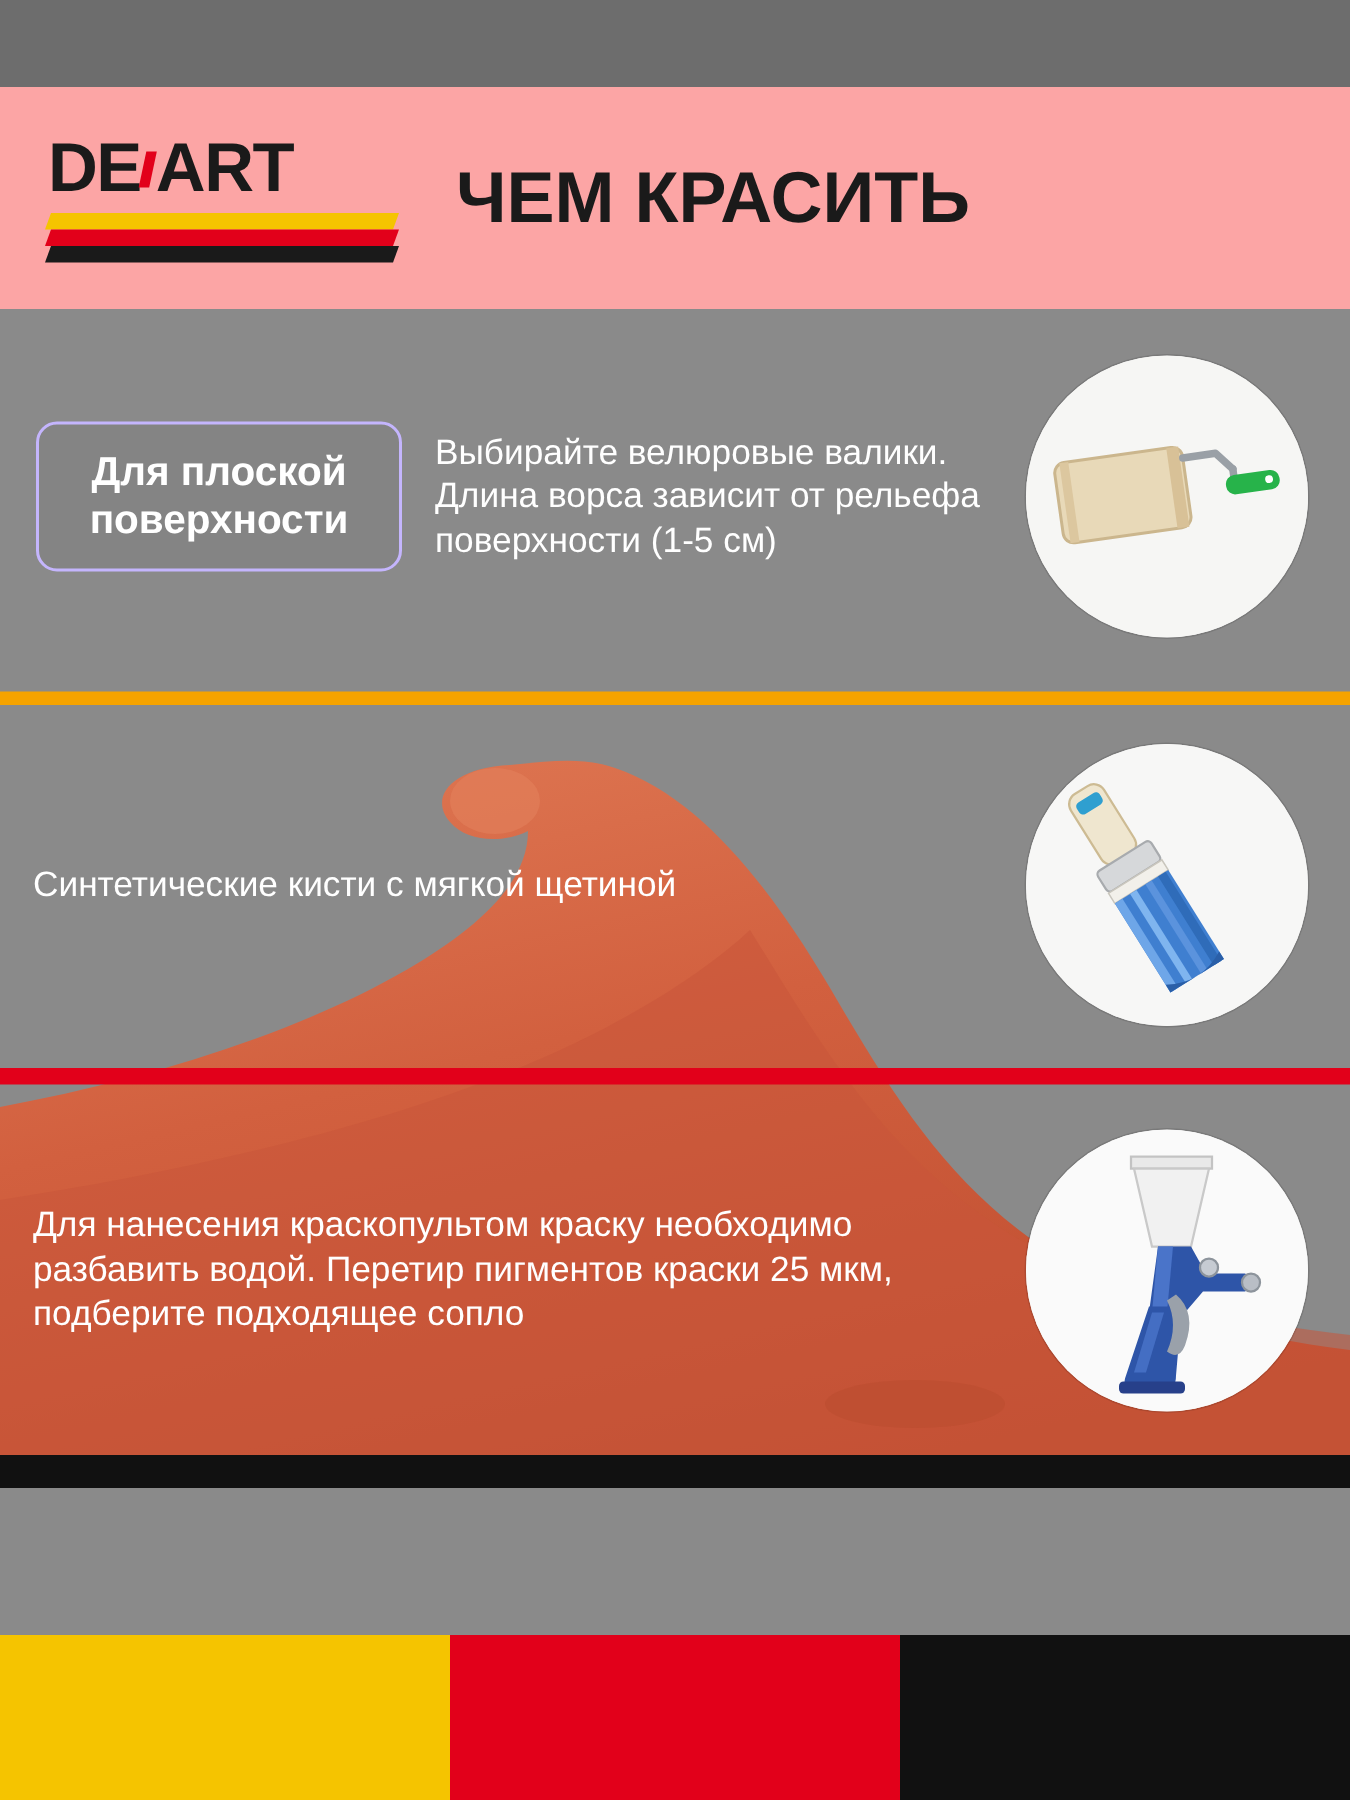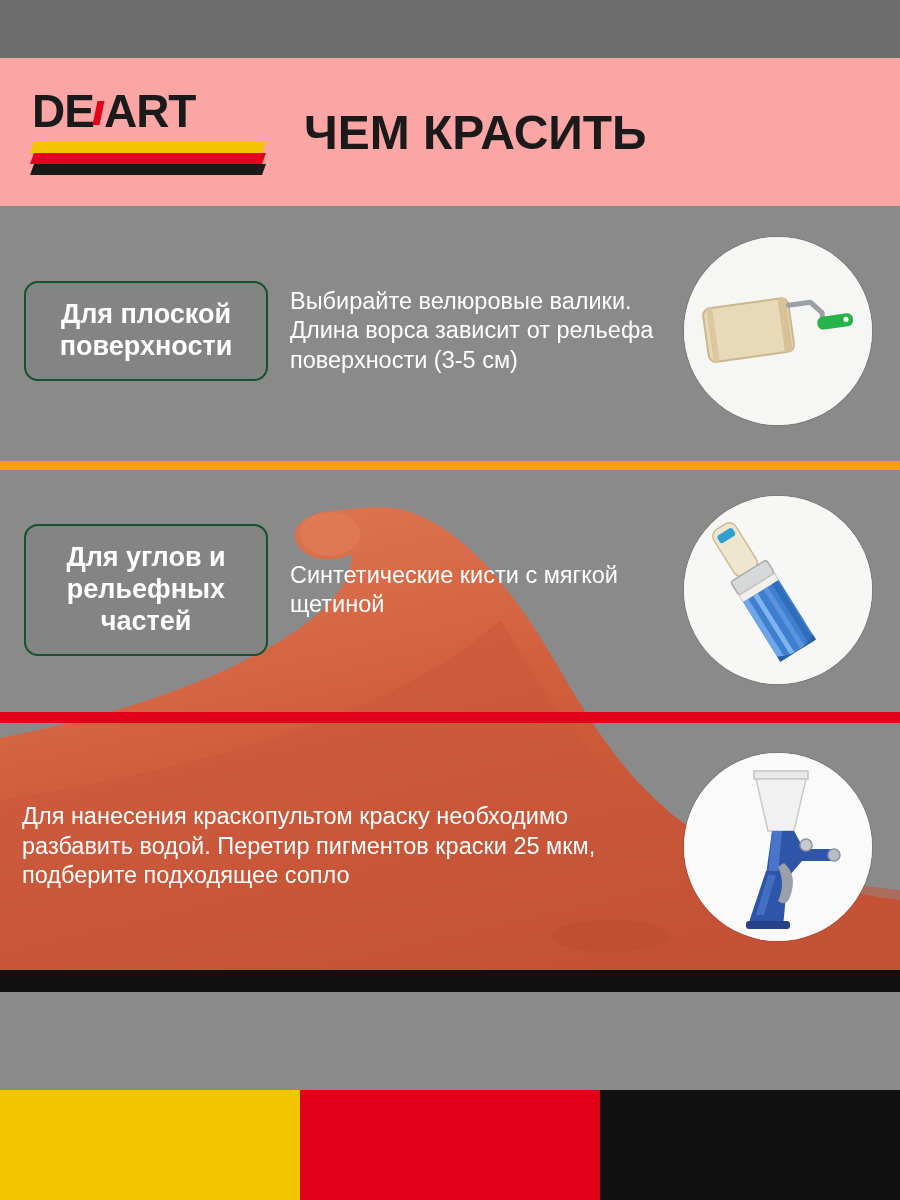--- a/index.html
+++ b/index.html
@@ -103,21 +103,21 @@
     align-items: center;
   }
   .row-1 { top: 206px; height: 250px; }
   .row-2 { top: 470px; height: 240px; }
   .row-3 { top: 724px; height: 245px; }
 
   .pill {
     flex: 0 0 auto;
     width: 244px;
     margin-left: 24px;
-    border: 2px solid #14532d;
+    border: 2px solid #c4b5fd;
     border-radius: 14px;
     color: #ffffff;
     text-align: center;
     font-size: 27px;
     font-weight: bold;
     line-height: 1.18;
     padding: 16px 10px;
     box-sizing: border-box;
     background: rgba(120,120,120,0.30);
   }
@@ -219,41 +219,40 @@
       <path fill="#c9563a" opacity="0.55" d="
         M0,330 C120,312 260,280 360,236 C420,210 470,178 500,150
         C530,198 566,262 620,312 C680,368 760,404 900,420 L900,560 L0,560 Z"></path>
       <ellipse cx="610" cy="466" rx="60" ry="16" fill="#b94b2e" opacity="0.5"></ellipse>
       <ellipse cx="330" cy="64" rx="30" ry="22" fill="#e2805c" opacity="0.6"></ellipse>
     </svg>
   </div>
 
   <div class="row row-1">
     <div class="pill">Для плоской поверхности</div>
-    <div class="desc">Выбирайте велюровые валики. Длина ворса зависит от рельефа поверхности (3-5 см)</div>
+    <div class="desc">Выбирайте велюровые валики. Длина ворса зависит от рельефа поверхности (1-5 см)</div>
     <div class="photo">
       <svg width="188" height="188" viewBox="0 0 188 188" xmlns="http://www.w3.org/2000/svg">
         <rect x="0" y="0" width="188" height="188" fill="#f6f6f4"></rect>
         <g transform="rotate(-8 94 94)">
           <rect x="22" y="62" width="86" height="54" rx="7" fill="#e8d9b8" stroke="#cbb68d" stroke-width="2"></rect>
           <rect x="26" y="62" width="6" height="54" fill="#dcc79f"></rect>
           <rect x="98" y="62" width="8" height="54" fill="#d8c197"></rect>
           <path d="M108,70 L130,70 L140,82" fill="none" stroke="#9aa0a6" stroke-width="5" stroke-linecap="round" stroke-linejoin="round"></path>
           <path d="M140,82 L140,92" fill="none" stroke="#9aa0a6" stroke-width="5" stroke-linecap="round"></path>
           <rect x="134" y="86" width="36" height="13" rx="6" fill="#27b34a"></rect>
           <circle cx="163" cy="92" r="2.6" fill="#ffffff"></circle>
         </g>
       </svg>
     </div>
   </div>
 
   <div class="sep sep-orange"></div>
 
   <div class="row row-2">
-    <div class="pill">Для углов и рельефных частей</div>
     <div class="desc">Синтетические кисти с мягкой щетиной</div>
     <div class="photo">
       <svg width="188" height="188" viewBox="0 0 188 188" xmlns="http://www.w3.org/2000/svg">
         <rect x="0" y="0" width="188" height="188" fill="#f7f7f6"></rect>
         <g transform="rotate(-32 94 94)">
           <rect x="66" y="10" width="26" height="54" rx="8" fill="#efe6cf" stroke="#cdbb93" stroke-width="1.5"></rect>
           <rect x="70" y="16" width="18" height="9" rx="3" fill="#2f9fd0"></rect>
           <rect x="58" y="62" width="42" height="16" rx="3" fill="#d6d8da" stroke="#a8abae" stroke-width="1.5"></rect>
           <rect x="58" y="78" width="42" height="8" fill="#f2f0ea" stroke="#c9c6bd" stroke-width="1"></rect>
           <g>

